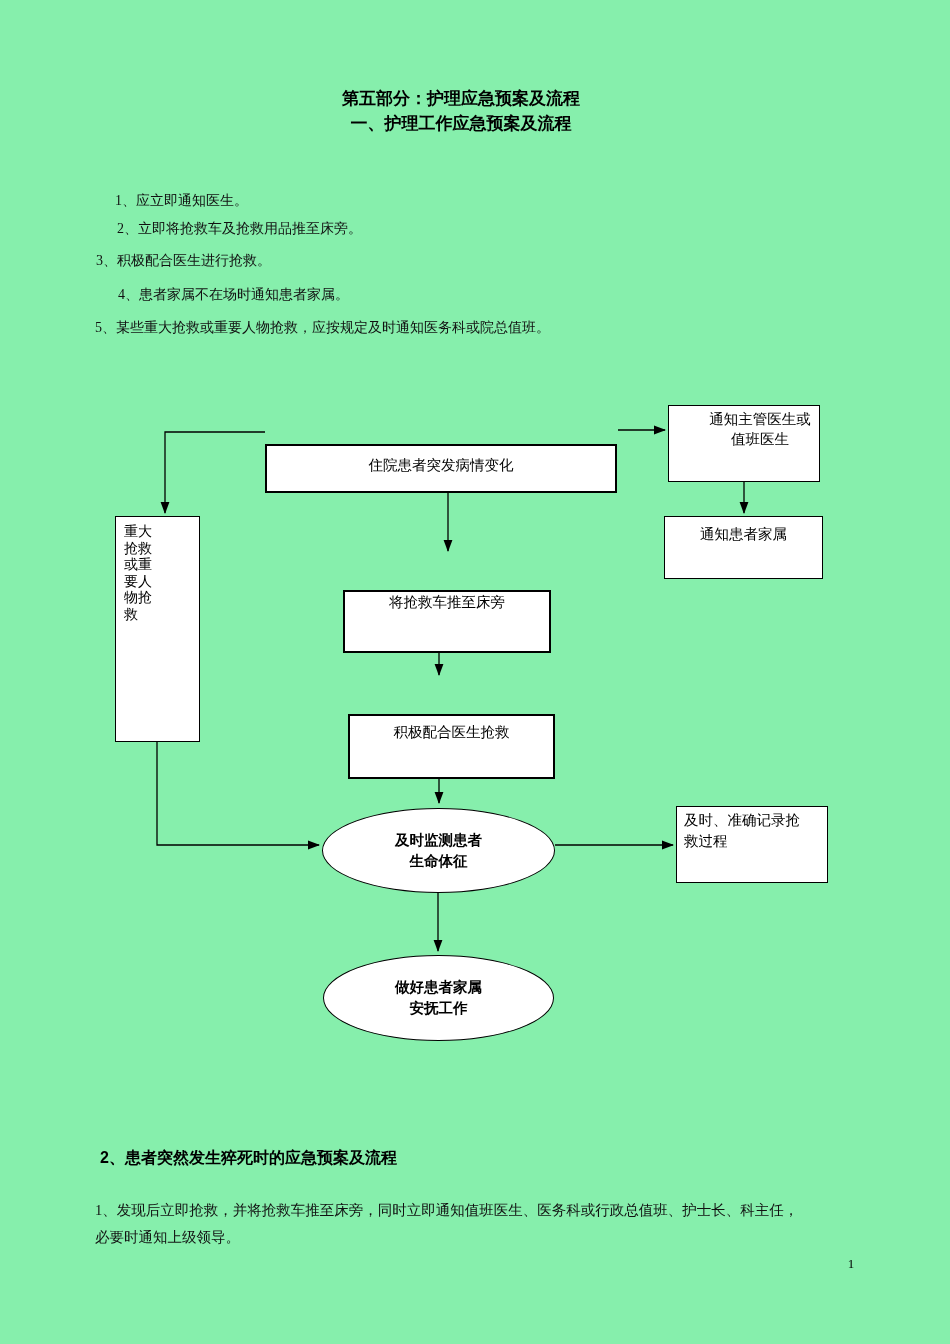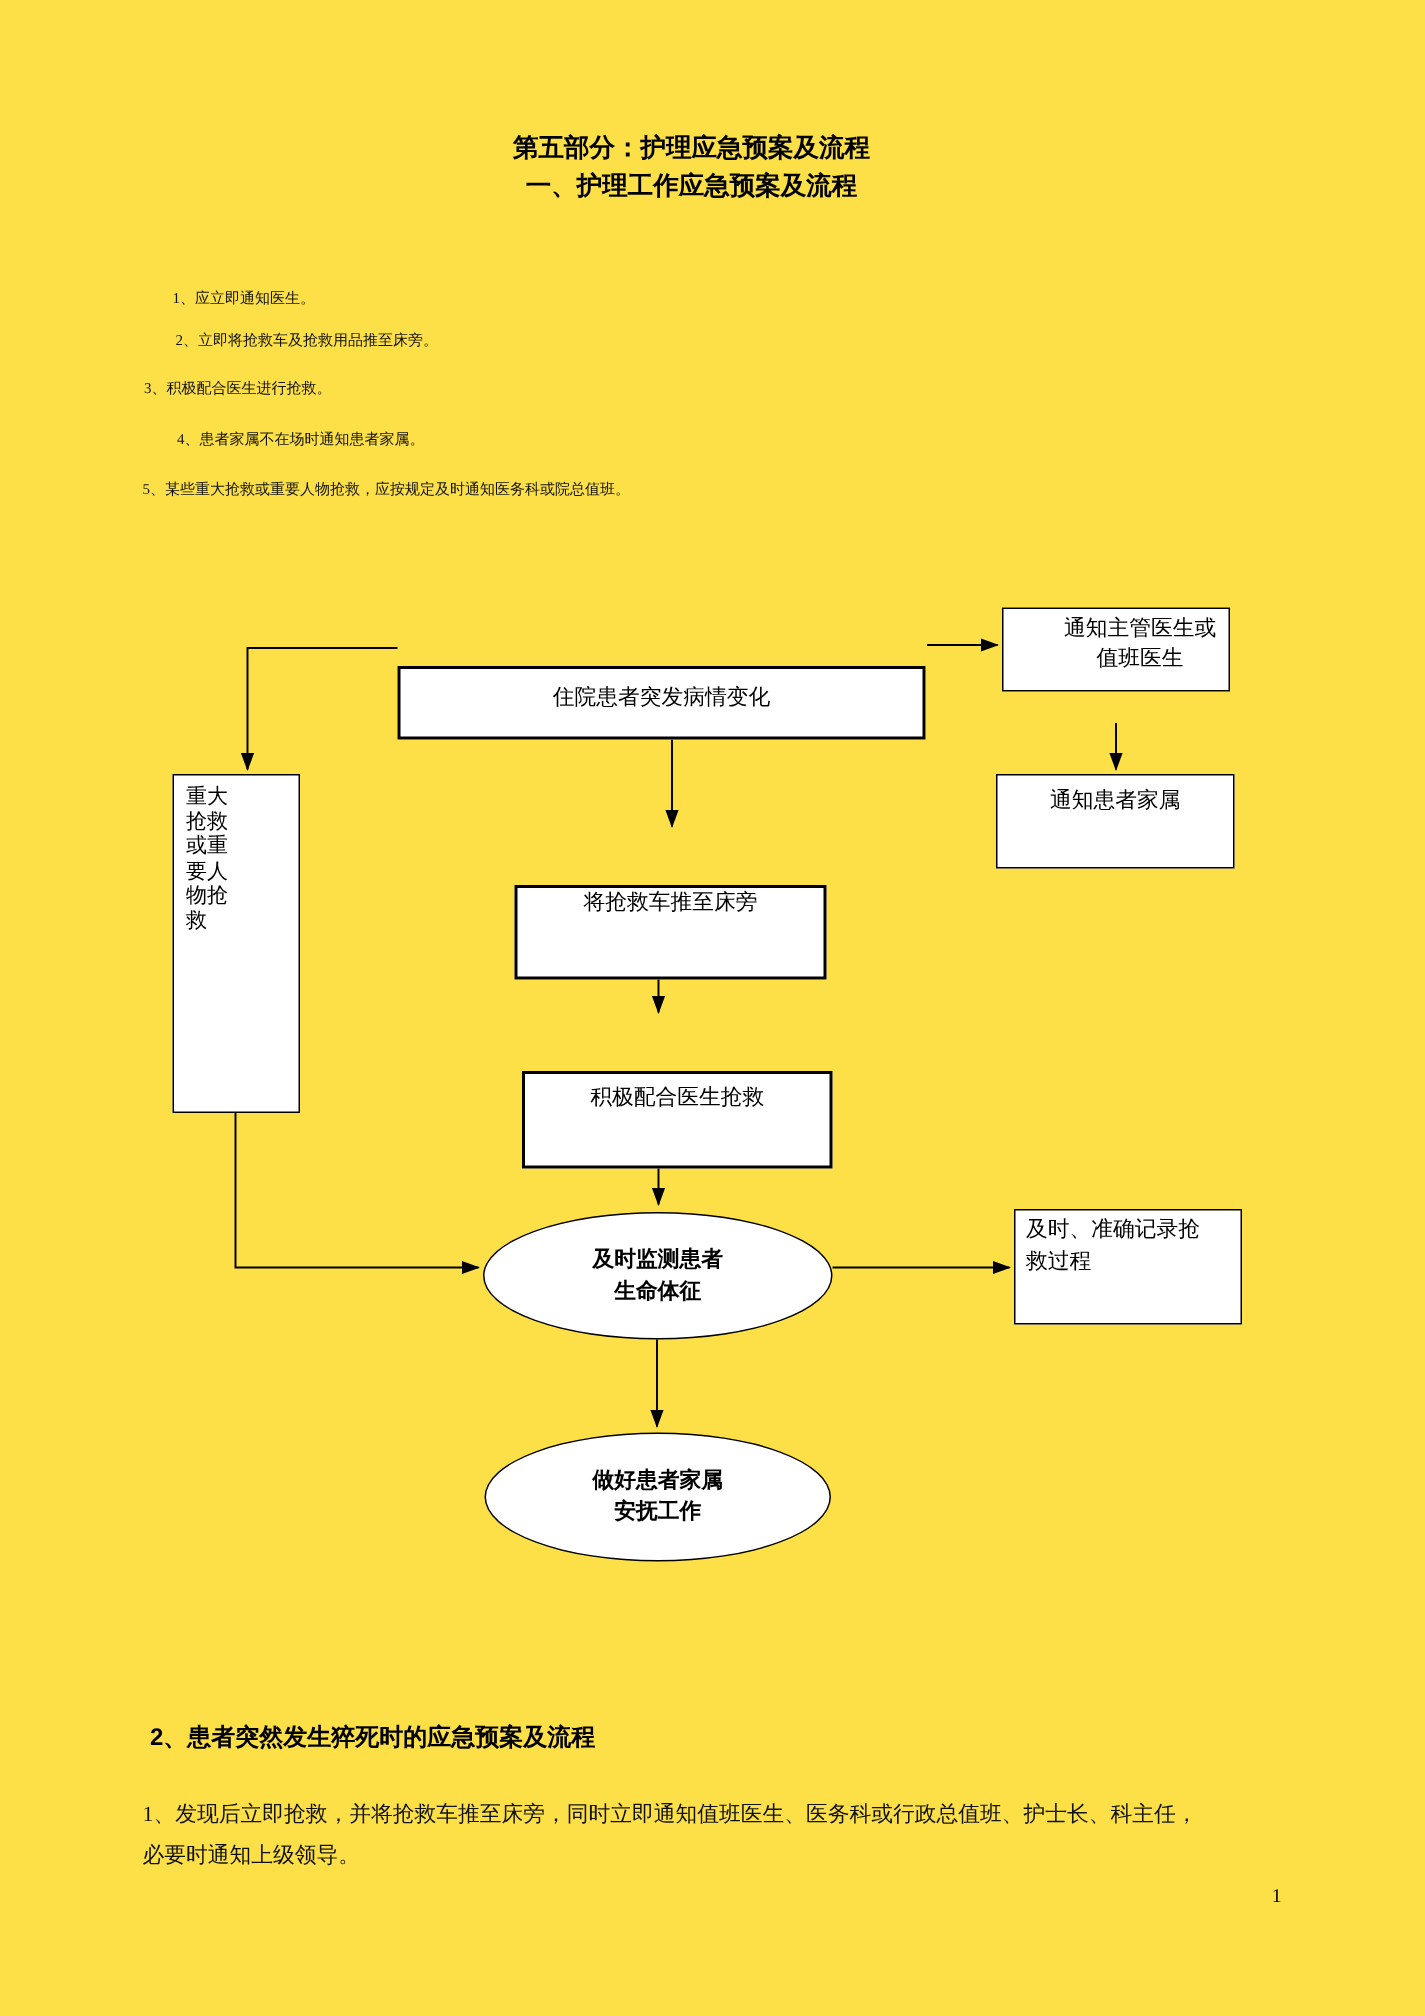--- a/index.html
+++ b/index.html
@@ -1,37 +1,37 @@
 <!DOCTYPE html>
 <html><head>
 <meta charset="utf-8">
 <style>
   html, body { margin: 0; padding: 0; background: #ffffff; }
   .page {
     position: relative;
     width: 950px;
     height: 1344px;
-    background: #fde047;
+    background: #86efac;
     color: #000000;
     font-family: "Liberation Serif", serif;
     overflow: hidden;
   }
   .hd {
     position: absolute;
     font-family: "Liberation Sans", sans-serif;
     font-weight: bold;
     white-space: nowrap;
   }
   .doc-title    { top: 87px;  left: -14px; width: 950px; text-align: center; font-size: 17px; }
   .doc-subtitle { top: 112px; left: -14px; width: 950px; text-align: center; font-size: 17px; }
   .h1 { top: 139px;  left: 95px;  font-size: 16px; }
   .h2 { top: 1148px; left: 100px; font-size: 16px; }
   .li {
     position: absolute;
-    font-size: 10px;
+    font-size: 14px;
     white-space: nowrap;
     color: #111111;
   }
   .fnode {
     position: absolute;
     box-sizing: border-box;
     border: 1px solid #000;
     background: #fff;
     font-size: 14.5px;
     line-height: 20px;
@@ -100,21 +100,21 @@
       <polyline points="157,742 157,845 319,845" marker-end="url(#arw)"></polyline>
       <line x1="555" y1="845" x2="673" y2="845" marker-end="url(#arw)"></line>
       <line x1="438" y1="893" x2="438" y2="951" marker-end="url(#arw)"></line>
     </g>
   </svg>
 
   <div class="fnode b2" style="left:265px; top:408px; width:352px; height:49px; padding-top:9px;">
     <span>住院患者突发病情变化</span>
   </div>
 
-  <div class="fnode" style="left:668px; top:405px; width:152px; height:56px; padding-top:3px;padding-left:32px;">
+  <div class="fnode" style="left:668px; top:405px; width:152px; height:77px; padding-top:3px;padding-left:32px;">
     <span class="node-line">通知主管医生或</span>
     <span class="node-line">值班医生</span>
   </div>
 
   <div class="fnode" style="left:664px; top:516px; width:159px; height:63px; padding-top:7px;">
     <span>通知患者家属</span>
   </div>
 
   <div class="fnode tall-lines" style="left:115px; top:516px; width:85px; height:226px; border-width:1.5px;">
     <span>重大</span>

